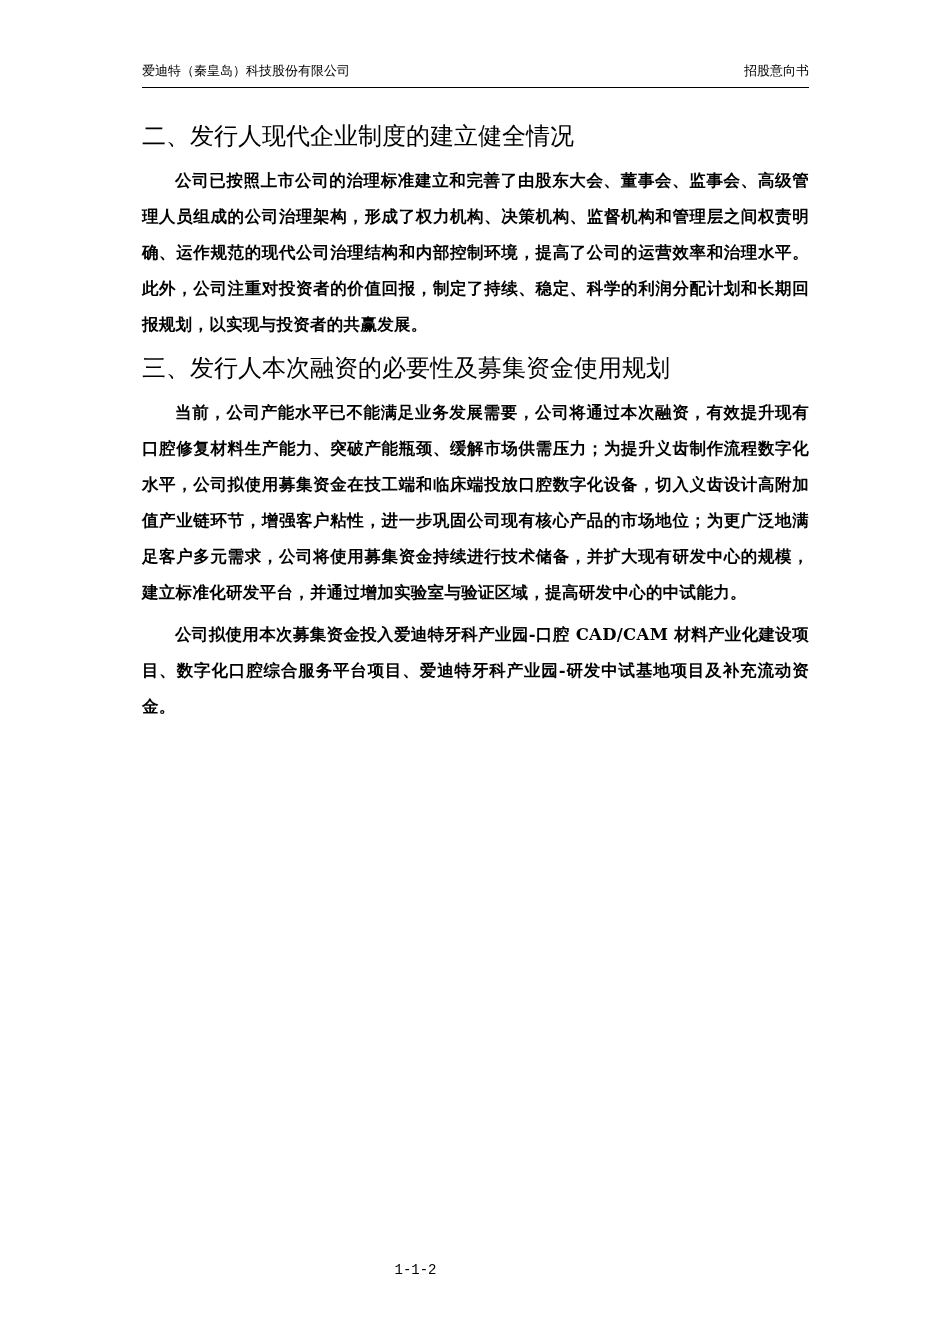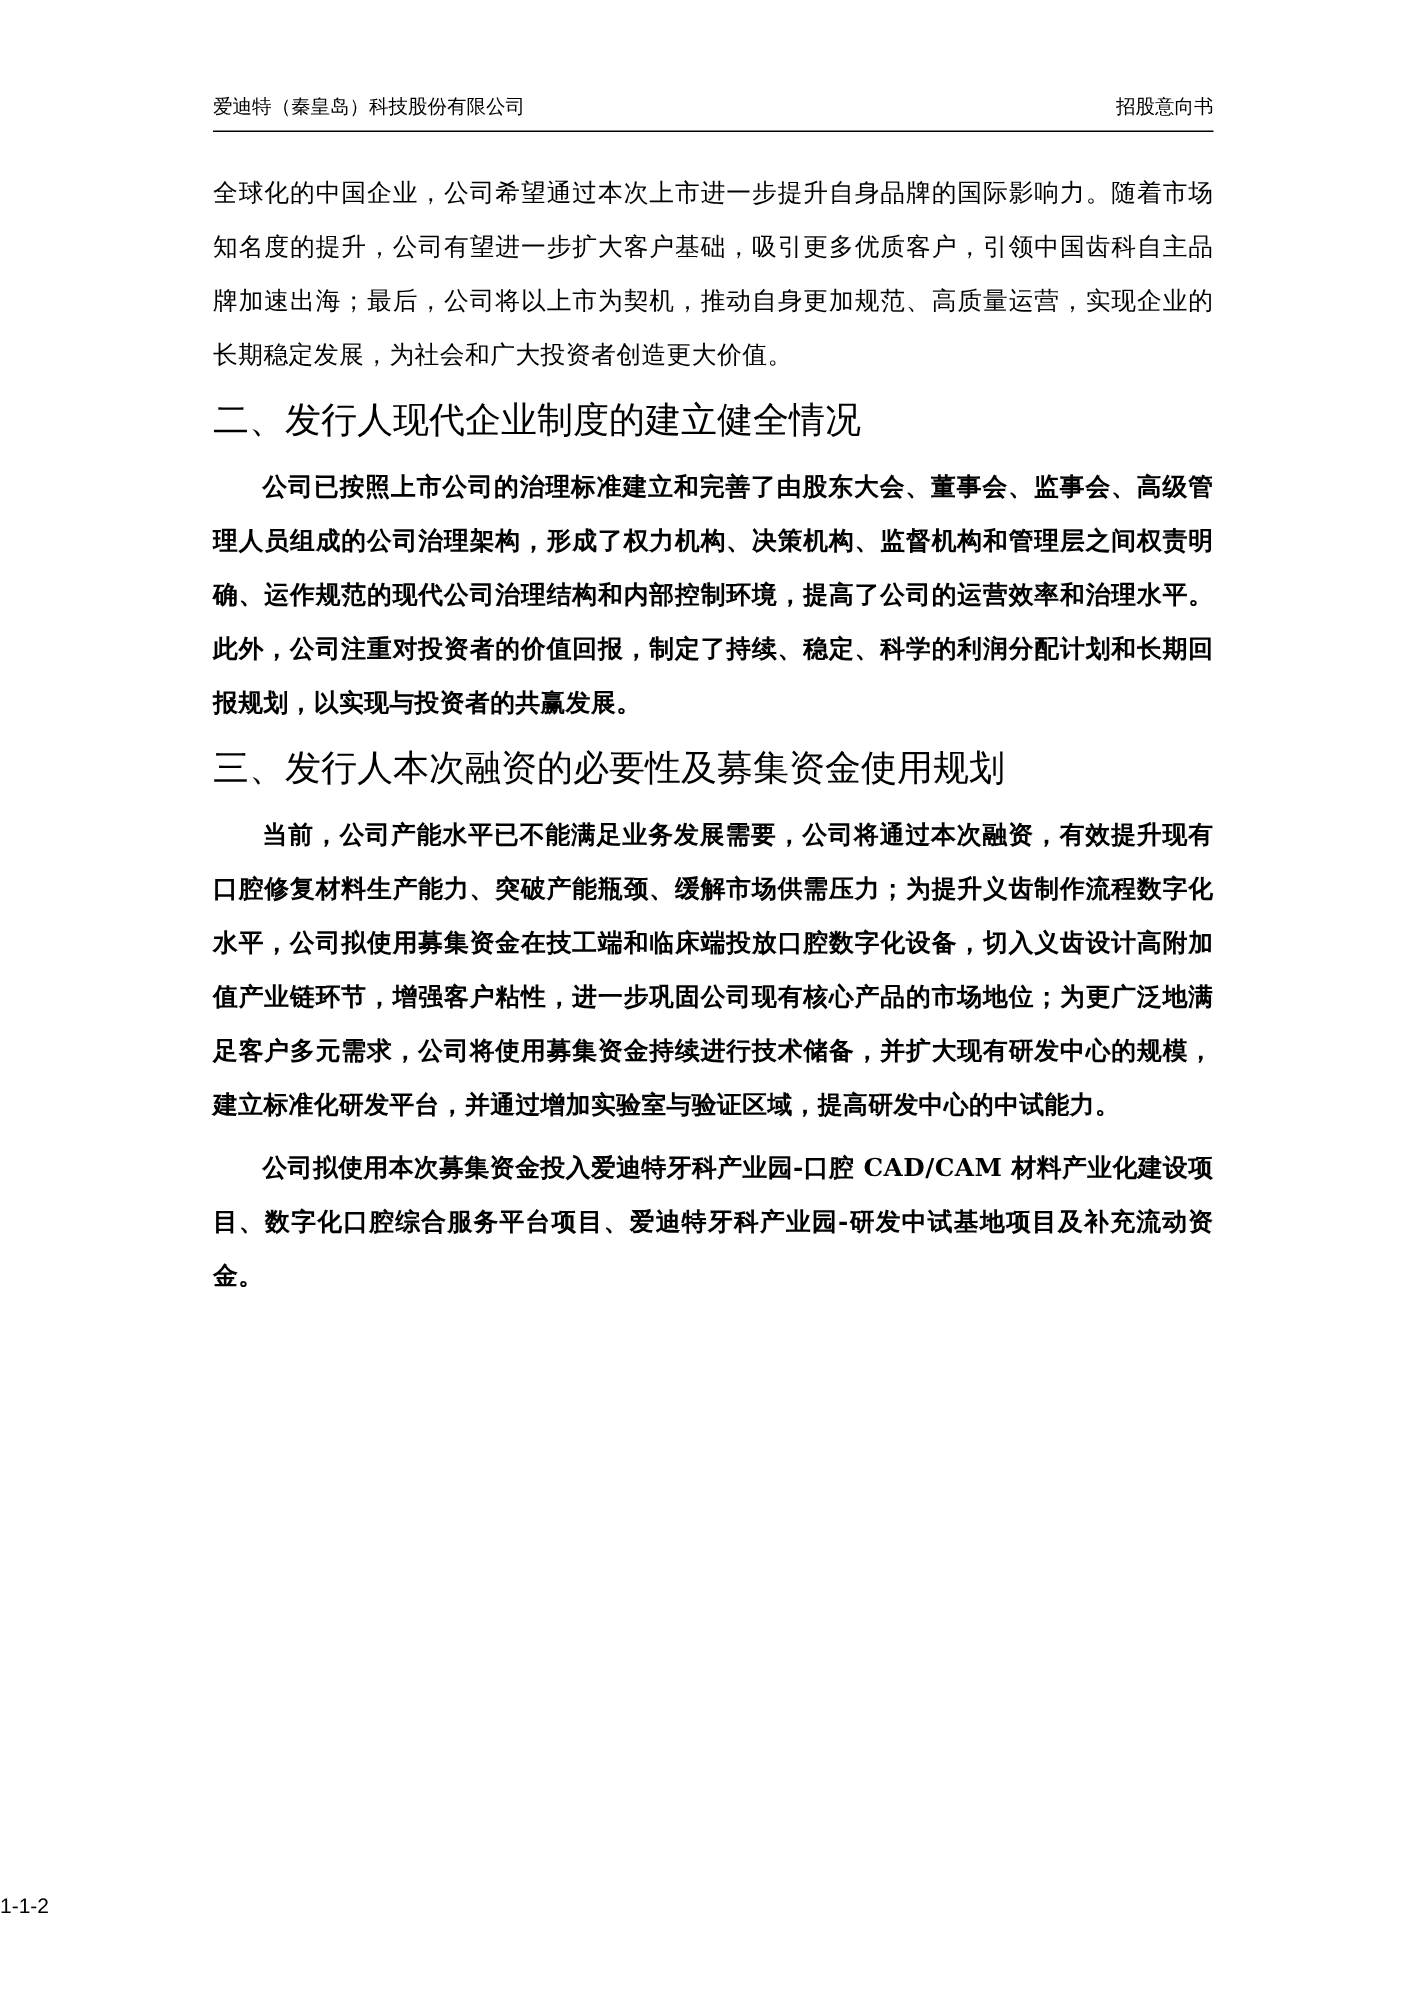--- a/index.html
+++ b/index.html
@@ -5,33 +5,32 @@
     html, body { margin: 0; padding: 0; background: #ffffff; }
     body { width: 950px; height: 1344px; position: relative; overflow: hidden; color: #000; }
     .page-header { position: absolute; left: 142px; top: 58px; width: 667px; height: 30px; font-family: Liberation Mono, monospace; font-size: 13px; }
     .header-left { position: absolute; left: 0; top: 4px; }
     .header-right { position: absolute; right: 0; top: 4px; text-align: right; }
     .header-rule { position: absolute; left: 142px; top: 87px; width: 667px; height: 0; border-top: 1.5px solid #000; }
     .content { position: absolute; left: 142px; top: 111px; width: 667px; font-family: "DejaVu Serif", serif; font-size: 16.5px; }
     .para { line-height: 36px; margin: 0 0 6px 0; text-align: justify; letter-spacing: 0.3px; }
     .para.indent { text-indent: 2em; font-weight: bold; }
     .heading { font-size: 24px; line-height: 30px; margin: 10px 0 12px 0; }
-    .footer { position: absolute; top: 1262px; left: 0; width: 831px; text-align: left; font-family: Liberation Sans, sans-serif; font-size: 14px; }
+    .footer { position: absolute; top: 1262px; left: 0; width: 831px; text-align: center; font-family: Liberation Mono, monospace; font-size: 14px; }
   </style>
 </head>
 <body>
 
 <div class="page-header">
   <span class="header-left">爱迪特（秦皇岛）科技股份有限公司</span>
   <span class="header-right">招股意向书</span>
 </div>
 <div class="header-rule"></div>
 
 <div class="content">
-  <p class="para">全球化的中国企业，公司希望通过本次上市进一步提升自身品牌的国际影响力。随着市场知名度的提升，公司有望进一步扩大客户基础，吸引更多优质客户，引领中国齿科自主品牌加速出海；最后，公司将以上市为契机，推动自身更加规范、高质量运营，实现企业的长期稳定发展，为社会和广大投资者创造更大价值。</p>
 
   <div class="heading">二、发行人现代企业制度的建立健全情况</div>
   <p class="para indent">公司已按照上市公司的治理标准建立和完善了由股东大会、董事会、监事会、高级管理人员组成的公司治理架构，形成了权力机构、决策机构、监督机构和管理层之间权责明确、运作规范的现代公司治理结构和内部控制环境，提高了公司的运营效率和治理水平。此外，公司注重对投资者的价值回报，制定了持续、稳定、科学的利润分配计划和长期回报规划，以实现与投资者的共赢发展。</p>
 
   <div class="heading">三、发行人本次融资的必要性及募集资金使用规划</div>
   <p class="para indent">当前，公司产能水平已不能满足业务发展需要，公司将通过本次融资，有效提升现有口腔修复材料生产能力、突破产能瓶颈、缓解市场供需压力；为提升义齿制作流程数字化水平，公司拟使用募集资金在技工端和临床端投放口腔数字化设备，切入义齿设计高附加值产业链环节，增强客户粘性，进一步巩固公司现有核心产品的市场地位；为更广泛地满足客户多元需求，公司将使用募集资金持续进行技术储备，并扩大现有研发中心的规模，建立标准化研发平台，并通过增加实验室与验证区域，提高研发中心的中试能力。</p>
   <p class="para indent">公司拟使用本次募集资金投入爱迪特牙科产业园-口腔 CAD/CAM 材料产业化建设项目、数字化口腔综合服务平台项目、爱迪特牙科产业园-研发中试基地项目及补充流动资金。</p>
 </div>
 
 <div class="footer">1-1-2</div>

